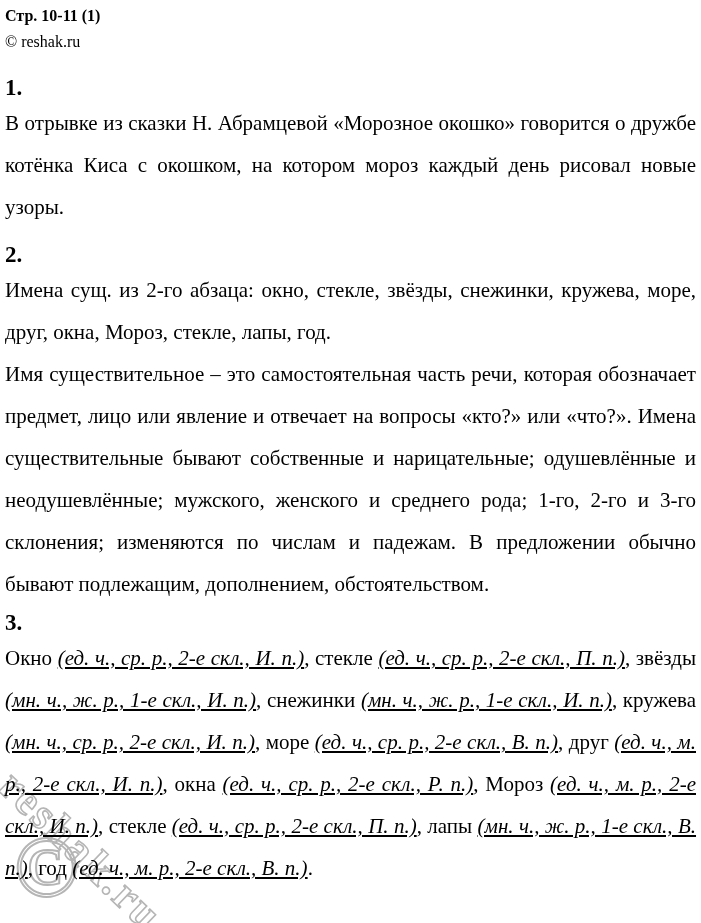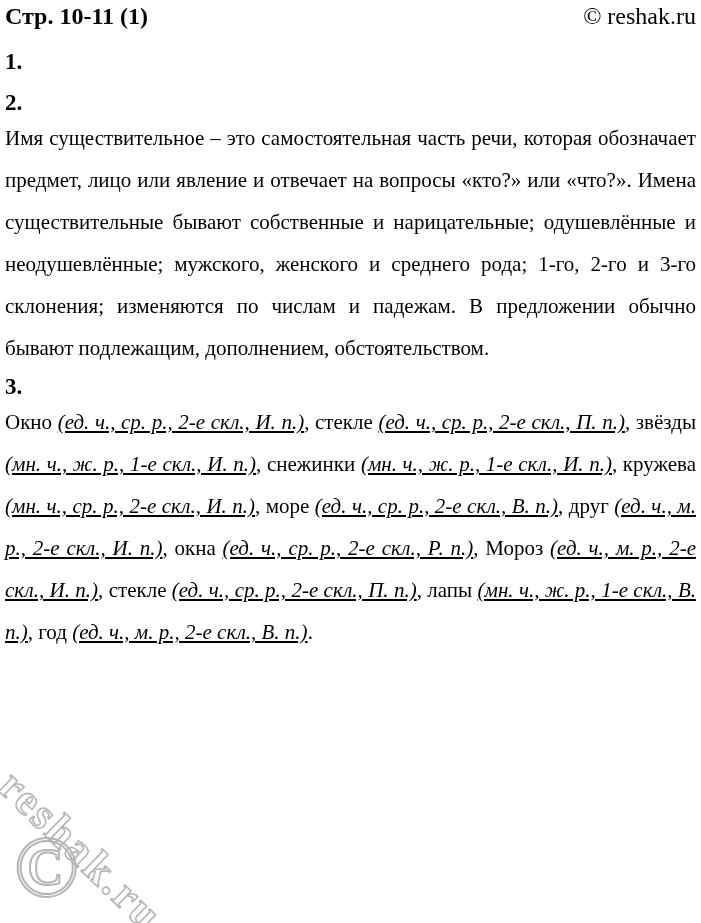--- a/index.html
+++ b/index.html
@@ -14,22 +14,23 @@
     width: 701px; height: 923px;
     box-sizing: border-box;
     padding: 3px 5px 0 5px;
     overflow: hidden;
   }
   .content { position: relative; z-index: 1; }
   .header {
     display: flex;
     justify-content: space-between;
     align-items: baseline;
-    font-size: 24px;
+    font-size: 16px;
     line-height: 26px;
+    flex-direction: column;
   }
   .header .hleft { font-weight: bold; }
   .header .hright { font-weight: normal; }
   .section-number {
     font-size: 23px;
     font-weight: bold;
     line-height: 28px;
   }
   .n1 { margin-top: 19px; }
   .n2 { margin-top: 13px; }
@@ -79,21 +80,23 @@
   </div>
 
   <div class="content">
 
     <div class="header">
       <span class="hleft">Стр. 10-11 (1)</span>
       <span class="hright">© reshak.ru</span>
     </div>
 
     <div class="section-number n1">1.</div>
+    <p class="para p1">В отрывке из сказки Н. Абрамцевой «Морозное окошко» говорится о дружбе котёнка Киса с окошком, на котором мороз каждый день рисовал новые узоры.</p>
 
     <div class="section-number n2">2.</div>
+    <p class="para p2">Имена сущ. из 2-го абзаца: окно, стекле, звёзды, снежинки, кружева, море, друг, окна, Мороз, стекле, лапы, год.</p>
     <p class="para p3">Имя существительное – это самостоятельная часть речи, которая обозначает предмет, лицо или явление и отвечает на вопросы «кто?» или «что?». Имена существительные бывают собственные и нарицательные; одушевлённые и неодушевлённые; мужского, женского и среднего рода; 1-го, 2-го и 3-го склонения; изменяются по числам и падежам. В предложении обычно бывают подлежащим, дополнением, обстоятельством.</p>
 
     <div class="section-number n3">3.</div>
     <p class="para p4"><span>Окно </span><span class="gram">(ед. ч., ср. р., 2-е скл., И. п.)</span>, <span>стекле </span><span class="gram">(ед. ч., ср. р., 2-е скл., П. п.)</span>, <span>звёзды </span><span class="gram">(мн. ч., ж. р., 1-е скл., И. п.)</span>, <span>снежинки </span><span class="gram">(мн. ч., ж. р., 1-е скл., И. п.)</span>, <span>кружева </span><span class="gram">(мн. ч., ср. р., 2-е скл., И. п.)</span>, <span>море </span><span class="gram">(ед. ч., ср. р., 2-е скл., В. п.)</span>, <span>друг </span><span class="gram">(ед. ч., м. р., 2-е скл., И. п.)</span>, <span>окна </span><span class="gram">(ед. ч., ср. р., 2-е скл., Р. п.)</span>, <span>Мороз </span><span class="gram">(ед. ч., м. р., 2-е скл., И. п.)</span>, <span>стекле </span><span class="gram">(ед. ч., ср. р., 2-е скл., П. п.)</span>, <span>лапы </span><span class="gram">(мн. ч., ж. р., 1-е скл., В. п.)</span>, <span>год </span><span class="gram">(ед. ч., м. р., 2-е скл., В. п.)</span>.</p>
 
   </div>
 </div>
 
 </body></html>

